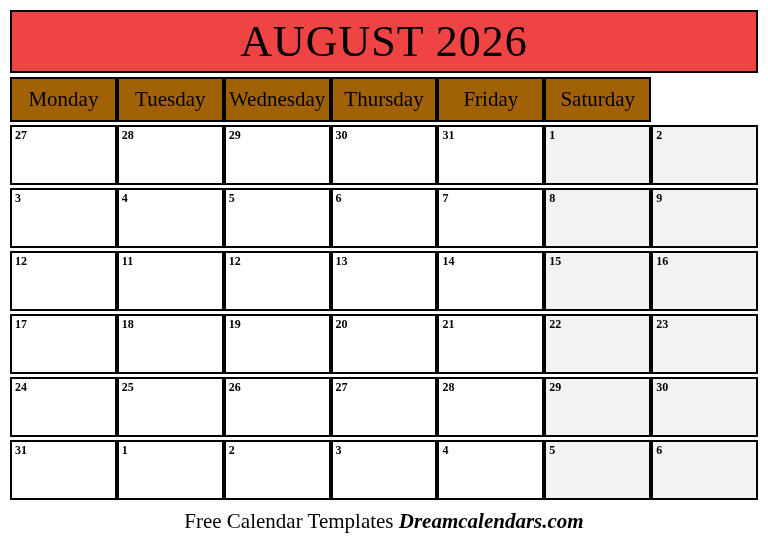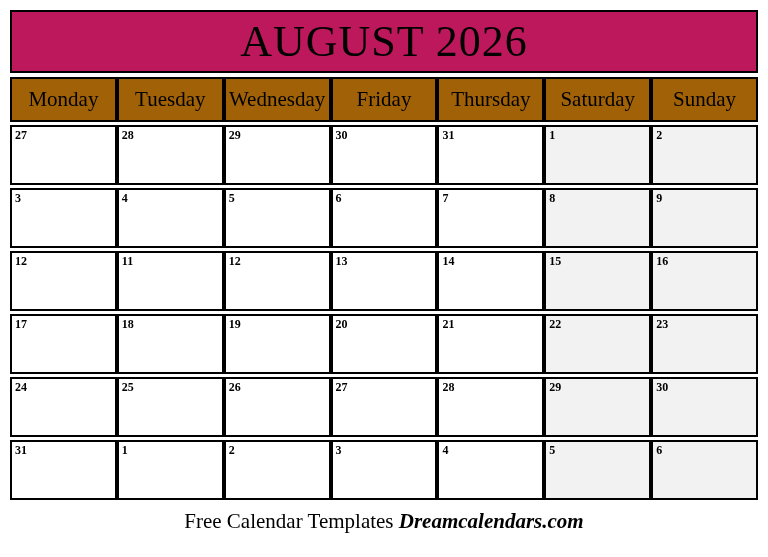--- a/index.html
+++ b/index.html
@@ -21,21 +21,21 @@
   .title-box {
     box-sizing: border-box;
     border: 2px solid var(--border-color, #000);
     height: 63px;
     display: flex;
     align-items: center;
     justify-content: center;
     font-size: 44px;
     letter-spacing: 1px;
     margin-bottom: 4px;
-    background: #be185d;
+    background: #ef4444;
   }
   .weekday-row {
     display: grid;
     grid-template-columns: repeat(7, 1fr);
     column-gap: 0;
     margin-bottom: 3px;
   }
   .weekday-cell {
     box-sizing: border-box;
     border: 2px solid var(--border-color, #000);
@@ -80,24 +80,23 @@
 <div class="calendar-wrap">
 
   <div class="title-box">
     <span>AUGUST 2026</span>
   </div>
 
   <div class="weekday-row">
     <div class="weekday-cell">Monday</div>
     <div class="weekday-cell">Tuesday</div>
     <div class="weekday-cell">Wednesday</div>
+    <div class="weekday-cell">Thursday</div>
     <div class="weekday-cell">Friday</div>
-    <div class="weekday-cell">Thursday</div>
     <div class="weekday-cell">Saturday</div>
-    <div class="weekday-cell">Sunday</div>
   </div>
 
   <div class="date-grid">
       <div class="day-cell"><span>27</span></div>
       <div class="day-cell"><span>28</span></div>
       <div class="day-cell"><span>29</span></div>
       <div class="day-cell"><span>30</span></div>
       <div class="day-cell"><span>31</span></div>
       <div class="day-cell weekend"><span>1</span></div>
       <div class="day-cell weekend"><span>2</span></div>

